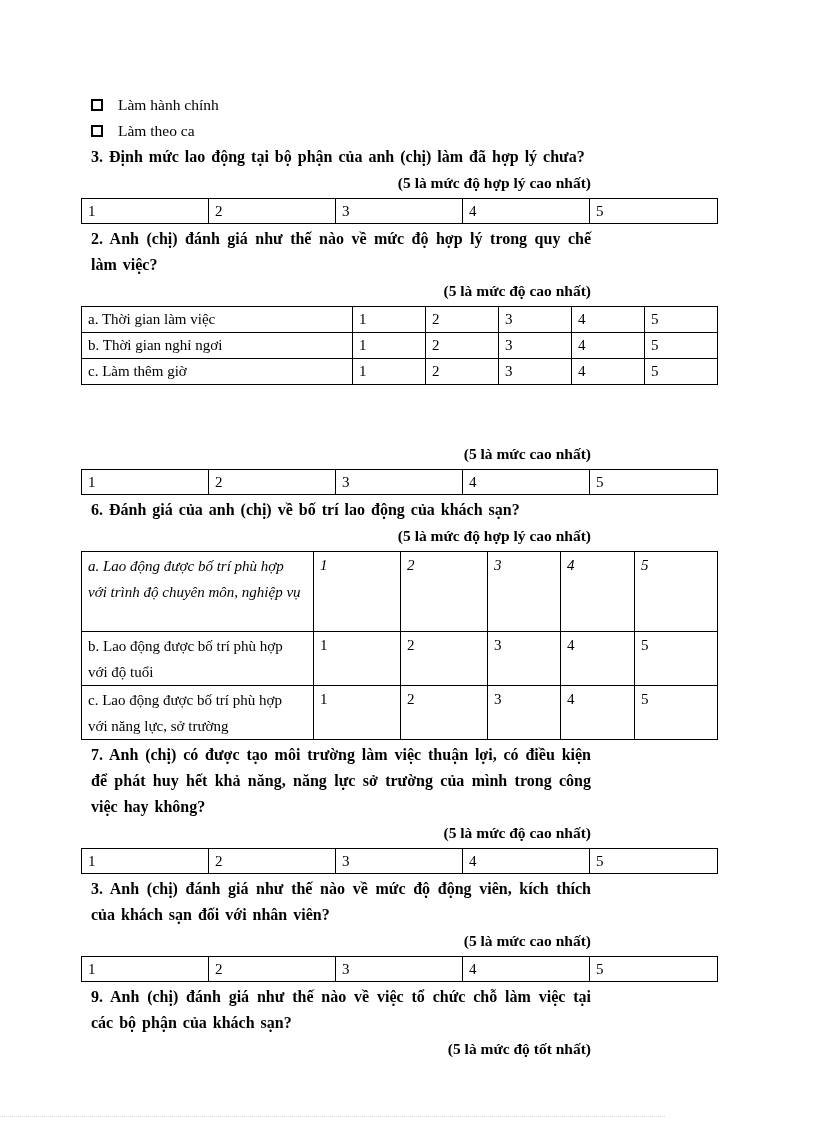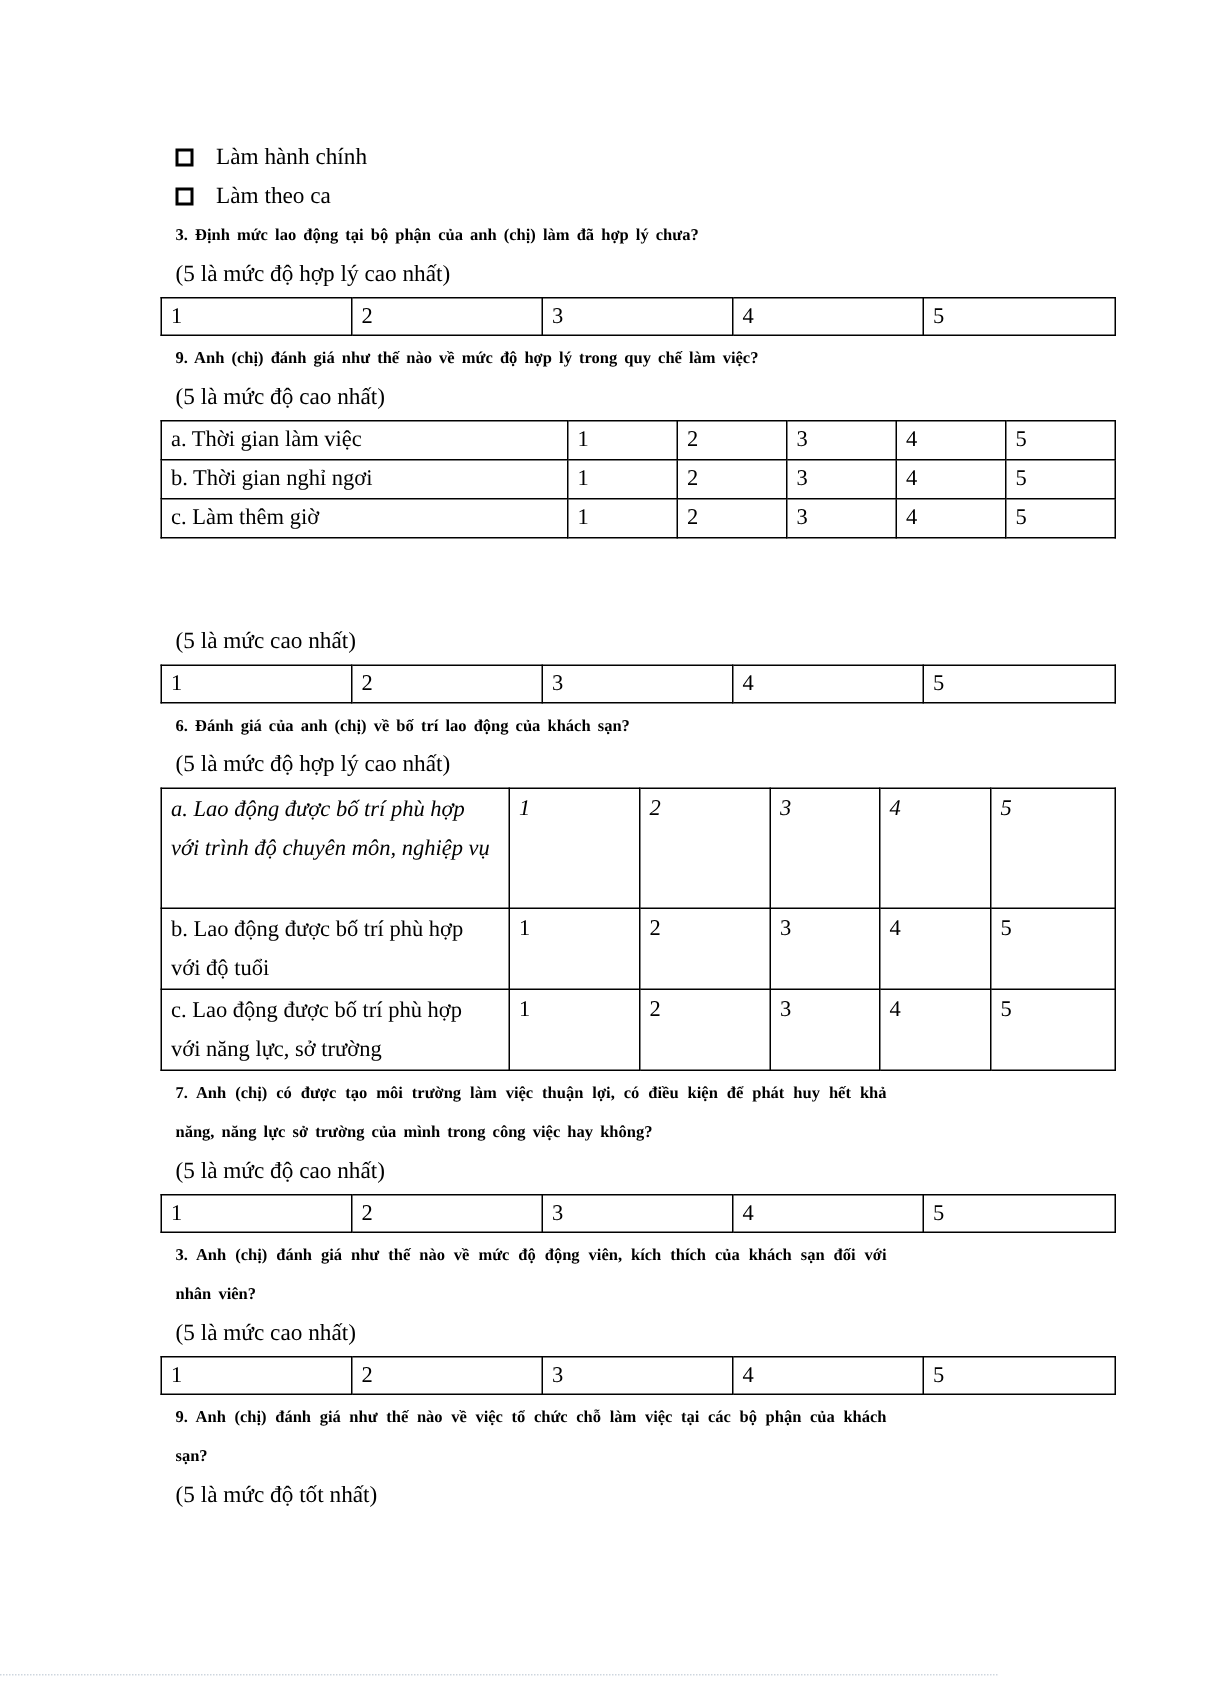--- a/index.html
+++ b/index.html
@@ -8,47 +8,48 @@
     width: 816px; height: 1123px;
     background: #ffffff;
     font-family: "Liberation Serif", "DejaVu Serif", serif;
     color: #000000;
     position: relative;
     overflow: hidden;
   }
   .page {
     position: relative;
     width: 665px; height: 1123px;
-    padding: 92px 74px 0 117px;
+    padding: 92px 74px 0 91px;
   }
   .checkbox-row {
     line-height: 26px;
     display: flex;
     align-items: center;
   }
   .checkbox {
     display: inline-block;
     width: 12px; height: 12px;
     border: 2px solid #000;
     margin-right: 15px;
     flex: 0 0 auto;
   }
   .checkbox-label { font-size: 15.5px; }
   p { margin: 0; }
   .question {
-    font-size: 11px;
+    font-size: 16px;
     font-weight: bold;
     line-height: 26px;
     text-align: justify;
     word-spacing: 2px;
   }
   .hint {
     font-size: 15.5px;
-    font-weight: normal;
+    font-weight: bold;
     line-height: 26px;
+    text-align: right;
   }
   table {
     border-collapse: collapse;
     table-layout: fixed;
     margin: 2px 0 2px -10px;
     width: 636px;
   }
   td {
     border: 1px solid #000;
     font-size: 15px;
@@ -99,21 +100,21 @@
         <tr>
       <td>1</td>
       <td>2</td>
       <td>3</td>
       <td>4</td>
       <td>5</td>
     </tr>
   </tbody>
     </table>
 
-  <p class="question">9. Anh (chị) đánh giá như thế nào về mức độ hợp lý trong quy chế làm việc?</p>
+  <p class="question">2. Anh (chị) đánh giá như thế nào về mức độ hợp lý trong quy chế làm việc?</p>
   <p class="hint">(5 là mức độ cao nhất)</p>
   <table class="q4-table">
     <colgroup>
         <col style="width:271px">
         <col style="width:73px">
         <col style="width:73px">
         <col style="width:73px">
         <col style="width:73px">
         <col style="width:73px">
       </colgroup>

